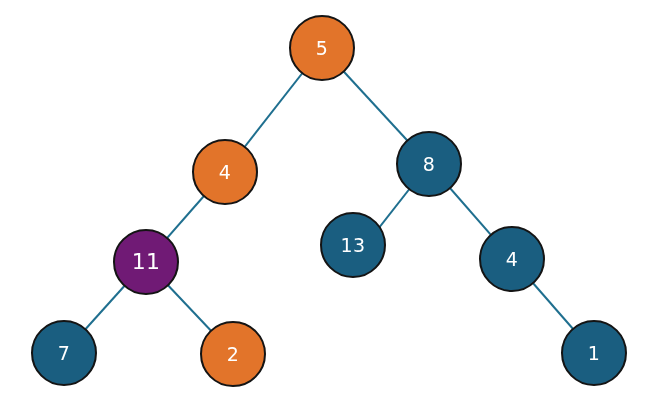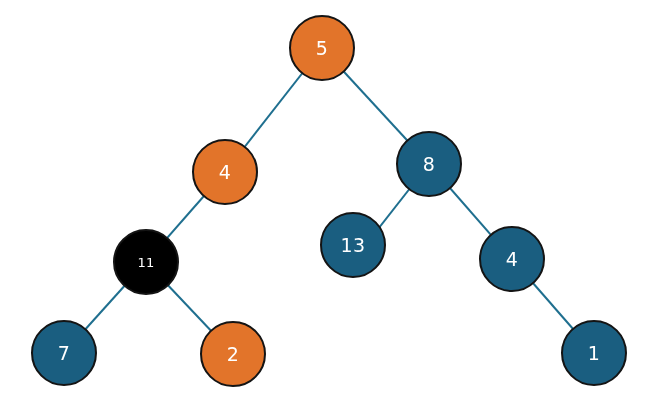--- a/index.html
+++ b/index.html
@@ -62,21 +62,21 @@
   <div id="node-layer">
       <div class="tree-node" style="left: 289px; top: 15px; width: 66px; height: 66px; background: rgb(226, 116, 42); border-color: rgb(20, 20, 20); color: rgb(255, 255, 255); font-size: 19px;">
         <span class="node-label">5</span>
       </div>
       <div class="tree-node" style="left: 192px; top: 139px; width: 66px; height: 66px; background: rgb(226, 116, 42); border-color: rgb(20, 20, 20); color: rgb(255, 255, 255); font-size: 19px;">
         <span class="node-label">4</span>
       </div>
       <div class="tree-node" style="left: 396px; top: 131px; width: 66px; height: 66px; background: rgb(26, 94, 128); border-color: rgb(20, 20, 20); color: rgb(255, 255, 255); font-size: 19px;">
         <span class="node-label">8</span>
       </div>
-      <div class="tree-node" style="left: 113px; top: 229px; width: 66px; height: 66px; background: #000000; border-color: rgb(20, 20, 20); color: rgb(255, 255, 255); font-size: 13px;">
+      <div class="tree-node" style="left: 113px; top: 229px; width: 66px; height: 66px; background: #701a75; border-color: rgb(20, 20, 20); color: rgb(255, 255, 255); font-size: 22px;">
         <span class="node-label">11</span>
       </div>
       <div class="tree-node" style="left: 320px; top: 212px; width: 66px; height: 66px; background: rgb(26, 94, 128); border-color: rgb(20, 20, 20); color: rgb(255, 255, 255); font-size: 19px;">
         <span class="node-label">13</span>
       </div>
       <div class="tree-node" style="left: 479px; top: 226px; width: 66px; height: 66px; background: rgb(26, 94, 128); border-color: rgb(20, 20, 20); color: rgb(255, 255, 255); font-size: 19px;">
         <span class="node-label">4</span>
       </div>
       <div class="tree-node" style="left: 31px; top: 320px; width: 66px; height: 66px; background: rgb(26, 94, 128); border-color: rgb(20, 20, 20); color: rgb(255, 255, 255); font-size: 19px;">
         <span class="node-label">7</span>

